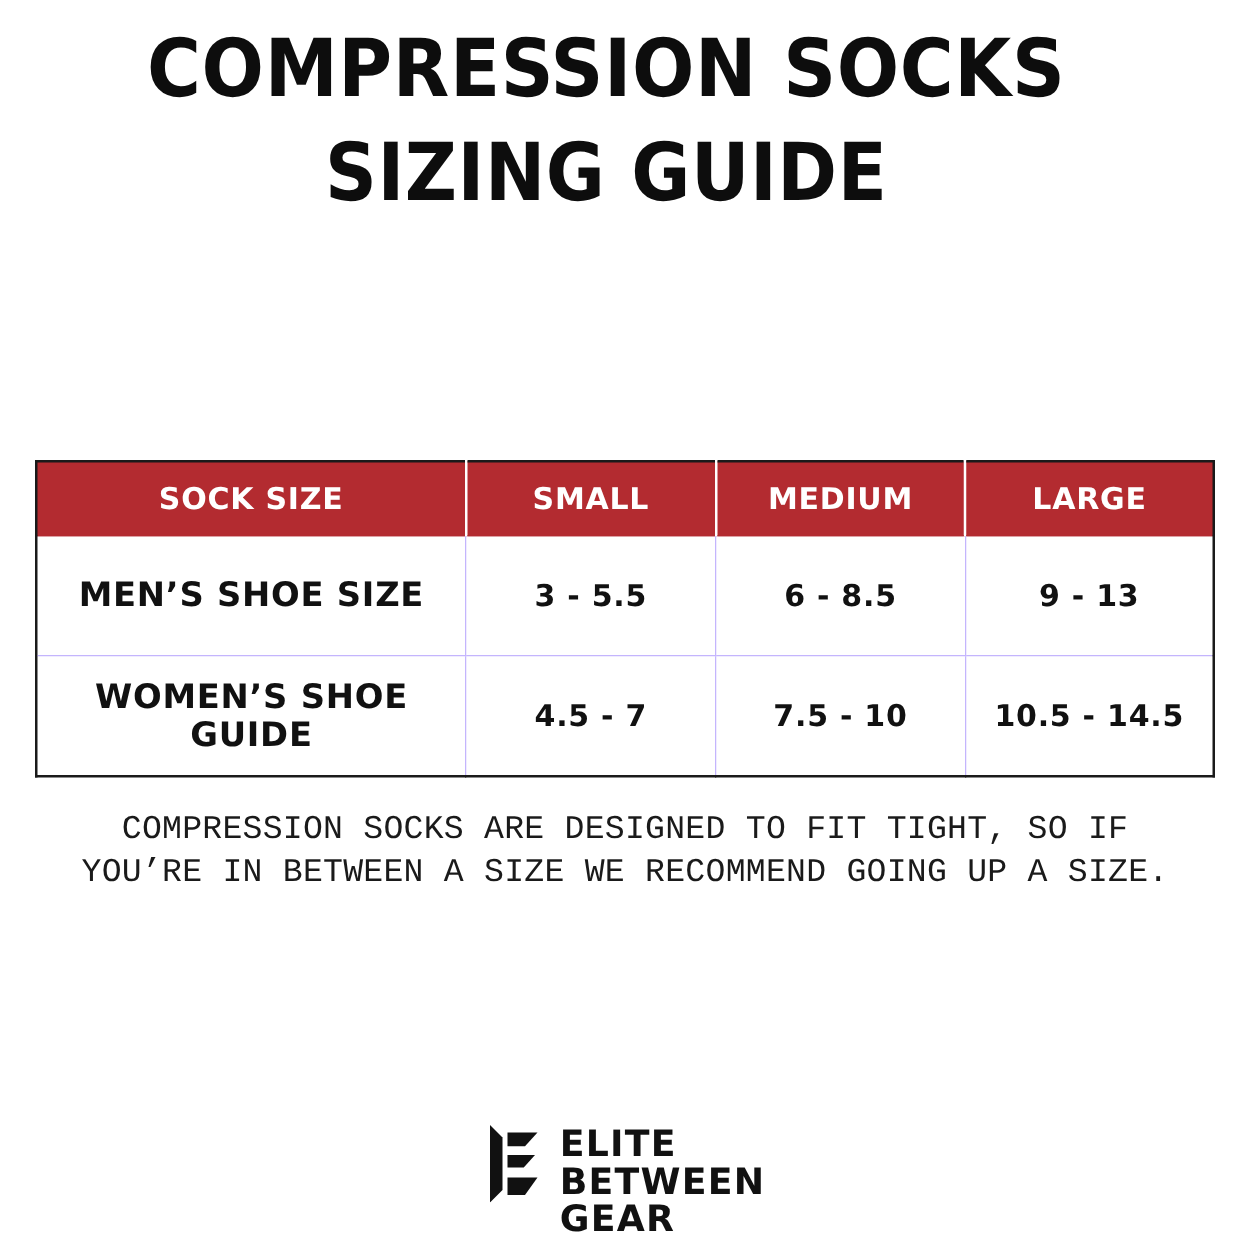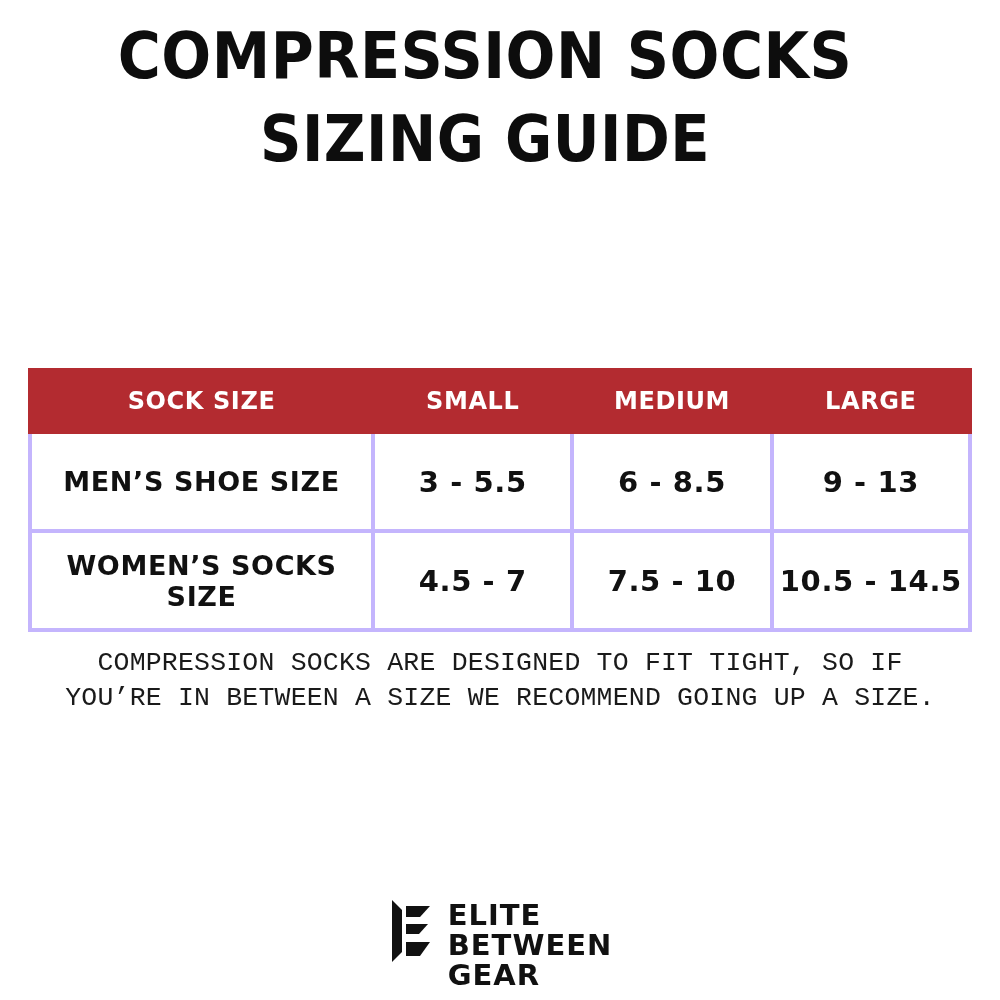--- a/index.html
+++ b/index.html
@@ -51,21 +51,21 @@
     width: 944px;
   }
   table.size-table {
     width: 100%;
     border-collapse: collapse;
     table-layout: fixed;
     border: 2px solid #1a1a1a;
   }
   table.size-table th,
   table.size-table td {
-    border: 4px solid #c4b5fd;
+    border: 1px solid #c4b5fd;
     text-align: center;
     font-family: "DejaVu Sans", sans-serif;
     font-weight: 700;
     font-size: 25px;
     letter-spacing: 0.6px;
     height: 62px;
     padding: 0 2px;
     color: #111111;
   }
   table.size-table thead th {
@@ -76,21 +76,21 @@
     height: 58px;
   }
   table.size-table thead th.col-label {
     border-right: 2px solid #ffffff;
   }
   table.size-table thead th.sep {
     border-right: 2px solid #ffffff;
   }
   table.size-table tbody td {
     height: 95px;
-    font-size: 29px;
+    font-size: 24px;
   }
   table.size-table tbody td.row-label {
     font-size: 27px;
   }
   col.c1 { width: 36.5%; }
   col.c2 { width: 21.2%; }
   col.c3 { width: 21.2%; }
   col.c4 { width: 21.1%; }
 
   
@@ -160,21 +160,21 @@
         </tr>
       </thead>
       <tbody>
         <tr>
           <td class="row-label">MEN’S SHOE SIZE</td>
           <td>3 - 5.5</td>
           <td>6 - 8.5</td>
           <td>9 - 13</td>
         </tr>
         <tr>
-          <td class="row-label">WOMEN’S SOCKS SIZE</td>
+          <td class="row-label">WOMEN’S SHOE GUIDE</td>
           <td>4.5 - 7</td>
           <td>7.5 - 10</td>
           <td>10.5 - 14.5</td>
         </tr>
       </tbody>
     </table>
   </div>
 
   <div class="note">
     <div>COMPRESSION SOCKS ARE DESIGNED TO FIT TIGHT, SO IF</div>

